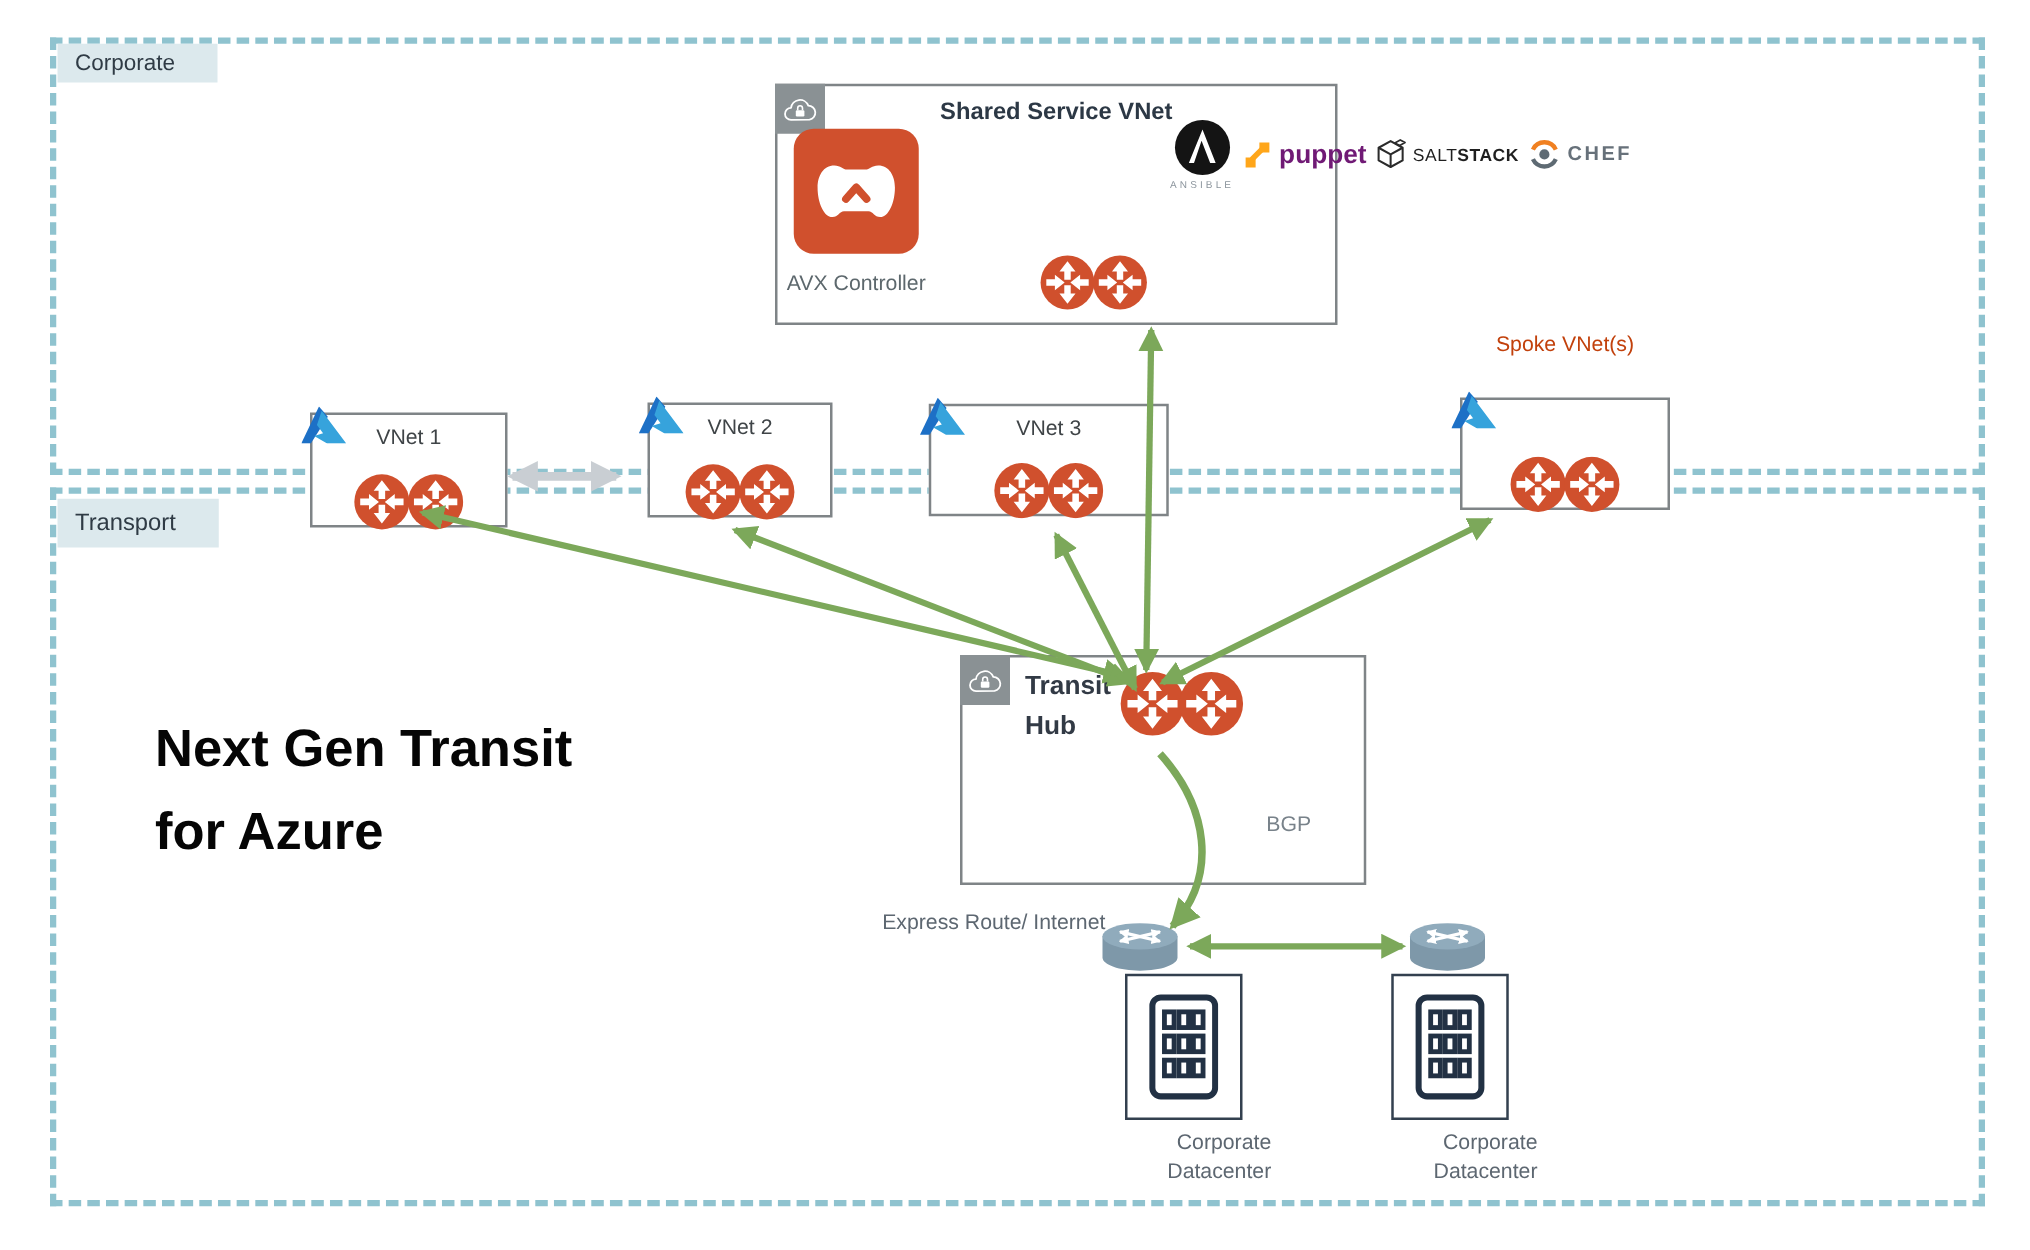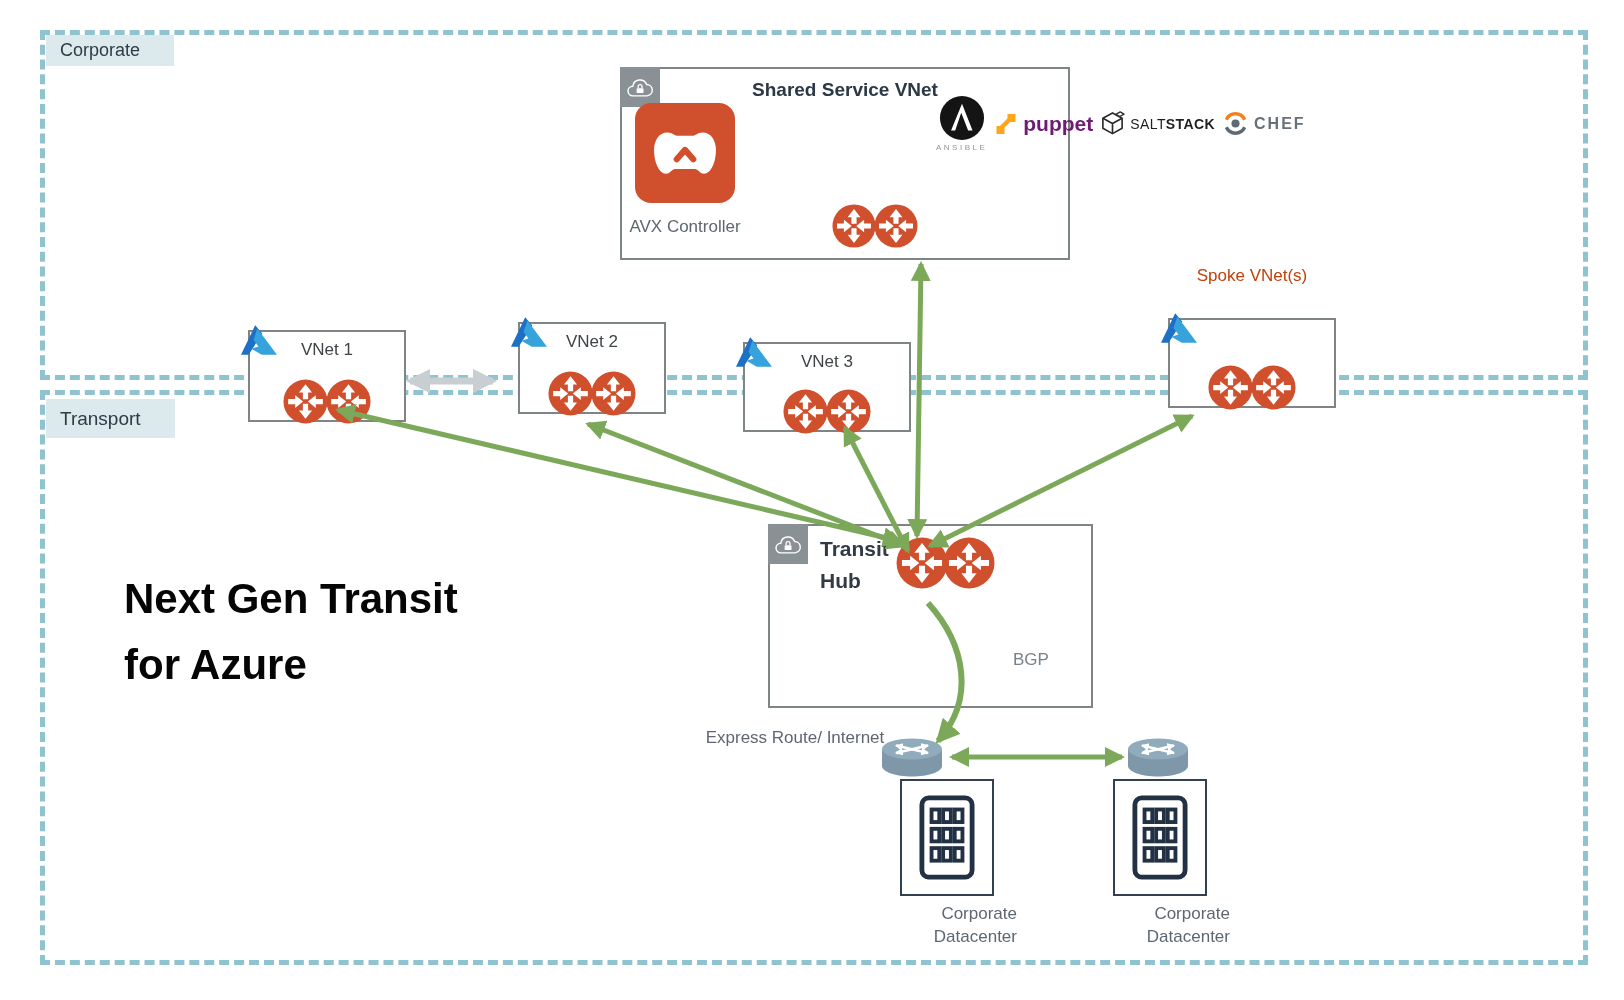--- a/index.html
+++ b/index.html
@@ -42,21 +42,21 @@
   .salt-bold{font-weight:700;}
   #chef-text{font-size:16px;font-weight:700;letter-spacing:2px;color:#67717A;}
 
   
   .vnet-title{position:absolute;left:0;right:0;top:8px;text-align:center;font-size:17px;color:#3F4447;}
   .azure-logo{position:absolute;left:-9px;top:-7px;width:36px;height:30px;z-index:3;}
   .router-pair{position:absolute;bottom:-4px;left:50%;transform:translateX(-50%);display:flex;}
   .router-pair .router{position:relative;width:45px;height:45px;margin:0 -1px;}
   #vnet1-box{left:248px;top:318px;width:158px;height:92px;margin-top:12px;}
   #vnet2-box{left:518px;top:322px;width:148px;height:92px;}
-  #vnet3-box{left:743px;top:342px;width:168px;height:90px;padding-left:23px;}
+  #vnet3-box{left:743px;top:323px;width:192px;height:90px;padding-left:23px;}
   #spoke-box{left:1168px;top:318px;width:168px;height:90px;}
   #spoke-label{position:absolute;left:1168px;top:266px;width:168px;text-align:center;font-size:17px;color:#c2410c;z-index:2;}
 
   
   #transit-box{left:768px;top:524px;width:325px;height:184px;}
   #transit-title{position:absolute;left:50px;top:7px;font-size:21px;font-weight:600;color:#323A45;line-height:1.5;}
   #transit-router-1{left:126px;top:11px;width:52px;height:52px;}
   #transit-router-2{left:173px;top:11px;width:52px;height:52px;}
   #bgp-label{position:absolute;left:243px;top:124px;font-size:17px;color:#78828A;}
 

